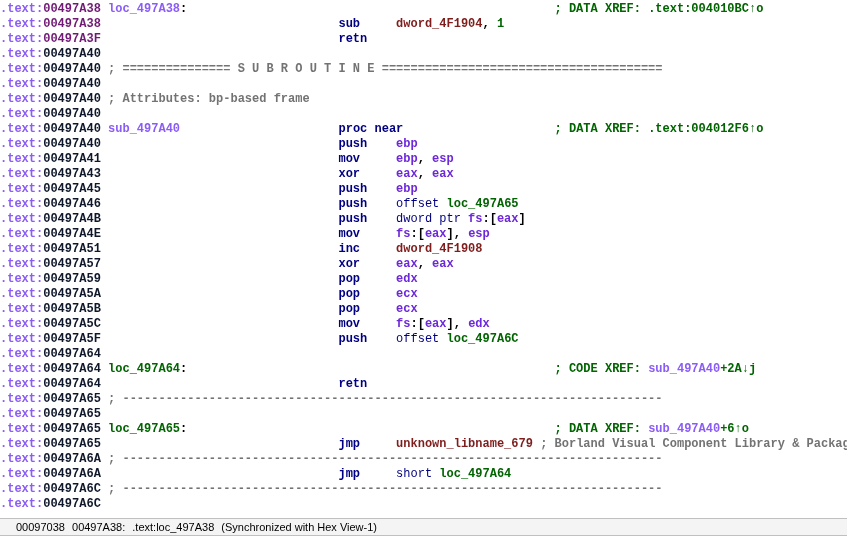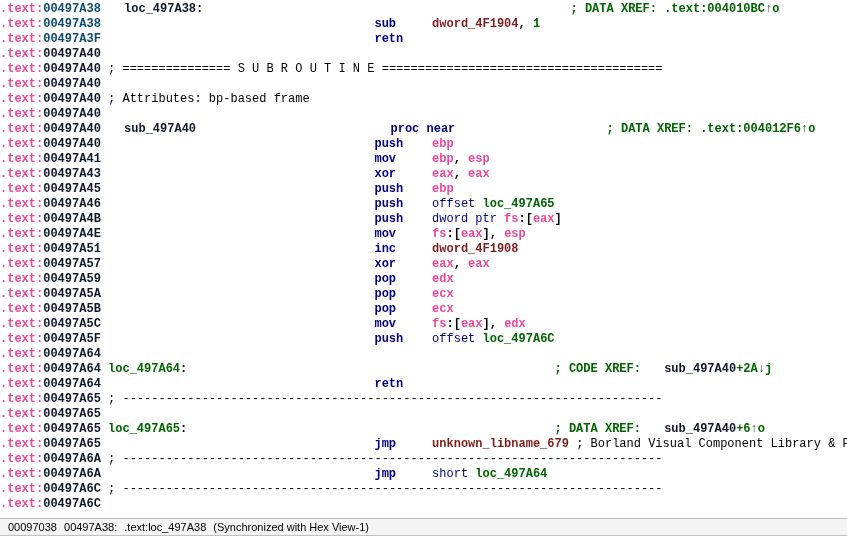--- a/index.html
+++ b/index.html
@@ -14,38 +14,38 @@
     overflow: hidden;
   }
   .code-area {
     padding: 2px 0;
     white-space: pre;
     line-height: 15px;
   }
   .line {
     display: block;
   }
-  .seg { color: #ec4899; }
-  .addr-red { color: #0c4a6e; }
+  .seg { color: #8b5cf6; }
+  .addr-red { color: #701a75; }
   .addr { color: #0f172a; }
-  .label-blue { color: #0f172a; font-weight: bold; margin-left: 16px; }
+  .label-blue { color: #8b5cf6; font-weight: bold; }
   .label-green { color: #006400; font-weight: bold; text-align: center; }
   .label-darkcyan { color: #7f1d1d; font-weight: bold; }
   .keyword { color: #000080; font-weight: normal; }
-  .mnem { color: #000080; font-weight: bold; margin-left: 36px; }
-  .reg { color: #ec4899; font-weight: bold; }
+  .mnem { color: #000080; font-weight: bold; }
+  .reg { color: #6d28d9; font-weight: bold; }
   .num { color: #006400; font-weight: bold; }
-  .comment { color: #000000; font-weight: normal; }
+  .comment { color: #737373; font-weight: bold; }
   .xref { color: #006400; font-weight: bold; }
   .statusbar {
     margin-top: 4px;
     border-top: 1px solid #c0c0c0;
     border-bottom: 1px solid #c0c0c0;
     background: #f4f4f4;
-    padding: 2px 8px;
+    padding: 2px 16px;
     font-family: Arial, sans-serif;
     font-size: 11px;
     font-weight: normal;
     color: #000000;
   }
   .statusbar span { margin-right: 4px; }
 </style>
 </head>
 <body>
 

